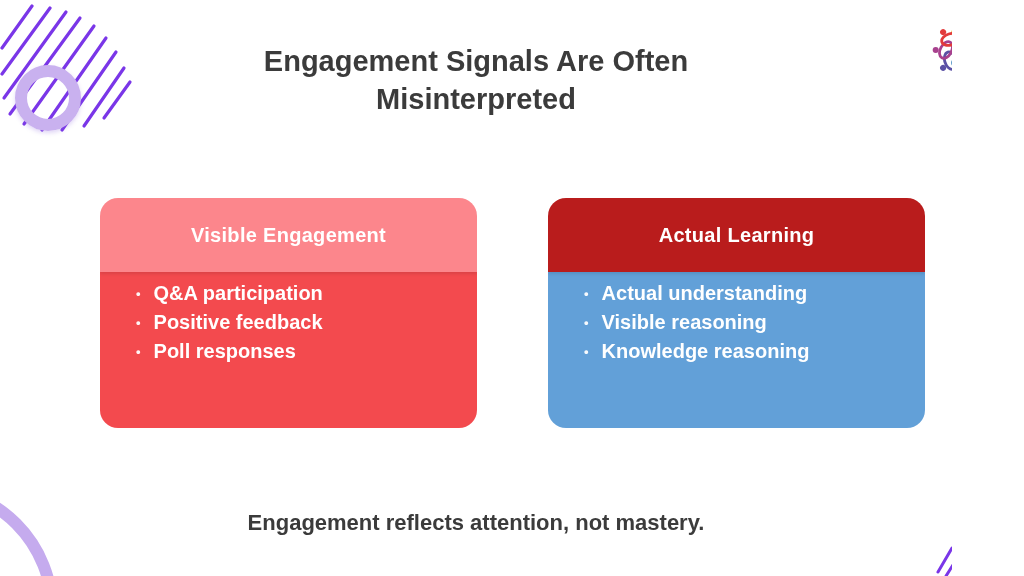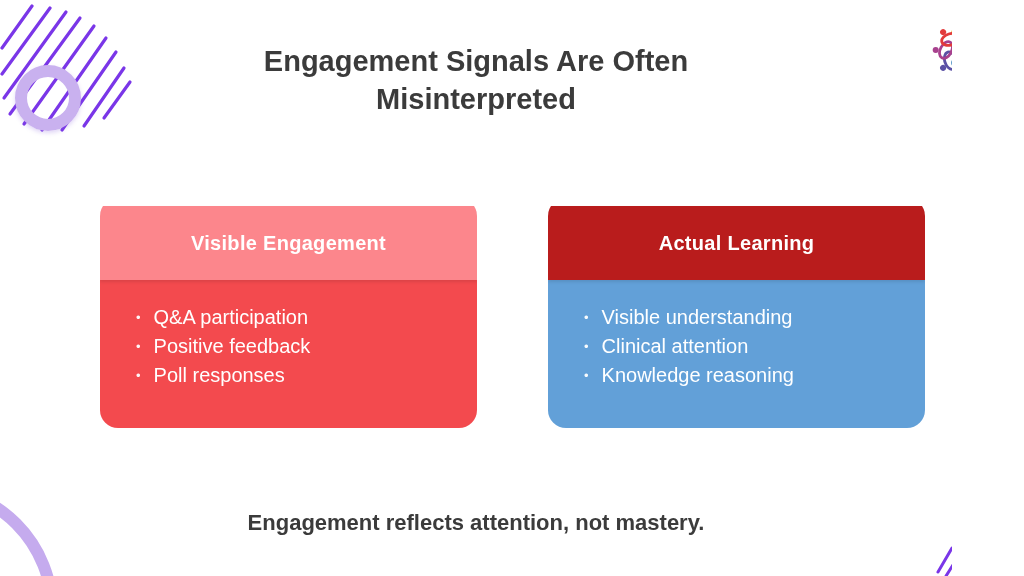--- a/index.html
+++ b/index.html
@@ -16,27 +16,27 @@
   .logo{position:absolute;left:930px;top:20px;width:62px;height:60px;}
   
   .title{position:absolute;top:42px;left:0;right:0;margin:0 auto;max-width:600px;
          text-align:center;font-size:29px;line-height:1.32;font-weight:700;color:#3b3b3b;}
   
   .card{position:absolute;top:198px;width:377px;height:230px;border-radius:18px;overflow:hidden;}
   .card-left{left:100px;}
   .card-right{left:548px;}
   .card-head{height:74px;display:flex;align-items:center;justify-content:center;
              font-size:20px;font-weight:700;color:#ffffff;letter-spacing:.3px;
-             box-shadow:0 2px 3px rgba(0,0,0,0.10);position:relative;z-index:1;margin-top:8px;}
+             box-shadow:0 2px 3px rgba(0,0,0,0.10);position:relative;z-index:1;}
   .card-left .card-head{background:#fc868c;}
   .card-right .card-head{background:#b91c1c;}
   .card-body{height:156px;}
   .card-left .card-body{background:#f34a4e;}
   .card-right .card-body{background:#62a0d8;}
-  .card ul{list-style:none;margin:0;padding:24px 16px 0 36px;}
+  .card ul{list-style:none;margin:0;padding:8px 16px 0 36px;font-weight:bold;}
   .card li{display:flex;align-items:baseline;color:#ffffff;font-size:20px;line-height:27px;}
   .card li::before{content:"\2022";font-size:13px;margin-right:13px;opacity:.95;position:relative;top:-2px;}
   
   .footer{position:absolute;top:510px;left:0;right:0;margin:0;text-align:center;
           font-size:22px;font-weight:700;color:#3b3b3b;}
 </style>
 </head>
 <body>
 
 <div class="slide">
@@ -122,22 +122,22 @@
       </ul>
     </div>
   </section>
 
   <section class="card card-right">
     <header class="card-head">
       <span>Actual Learning</span>
     </header>
     <div class="card-body">
       <ul>
-        <li>Visible understanding</li>
-        <li>Clinical attention</li>
+        <li>Actual understanding</li>
+        <li>Visible reasoning</li>
         <li>Knowledge reasoning</li>
       </ul>
     </div>
   </section>
 
   <p class="footer">Engagement reflects attention, not mastery.</p>
 
 </div>
 
 </body></html>

